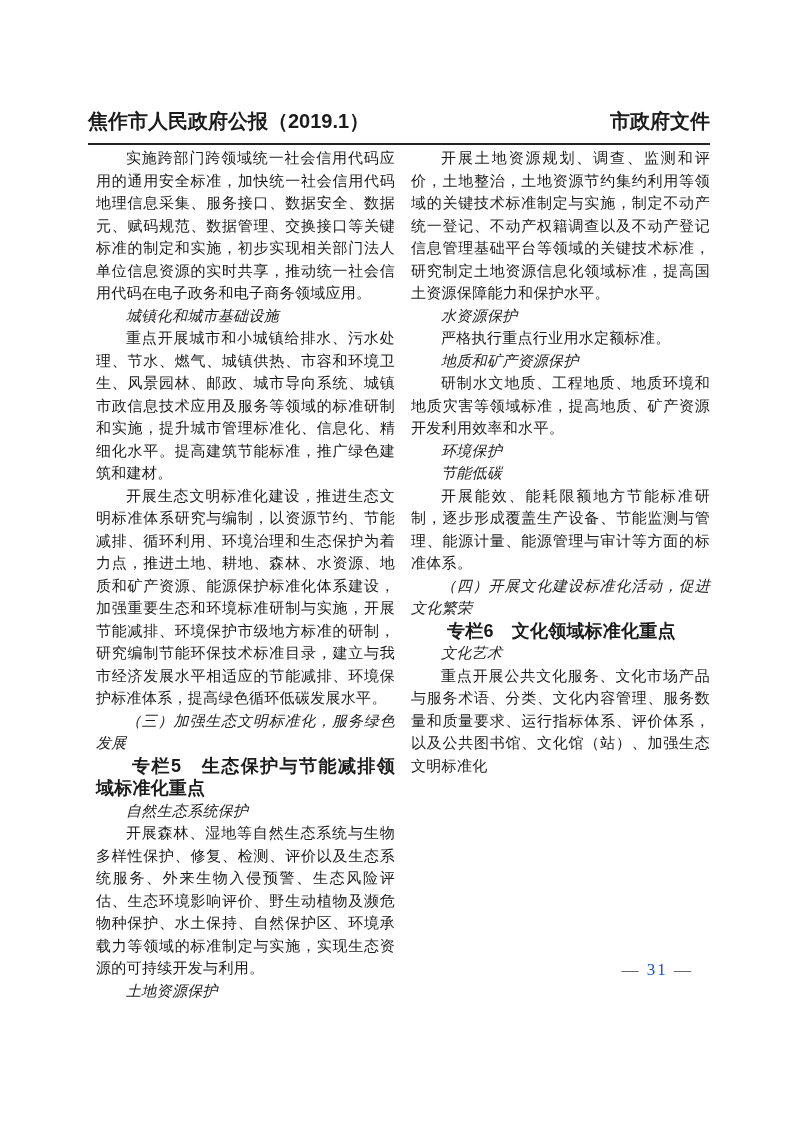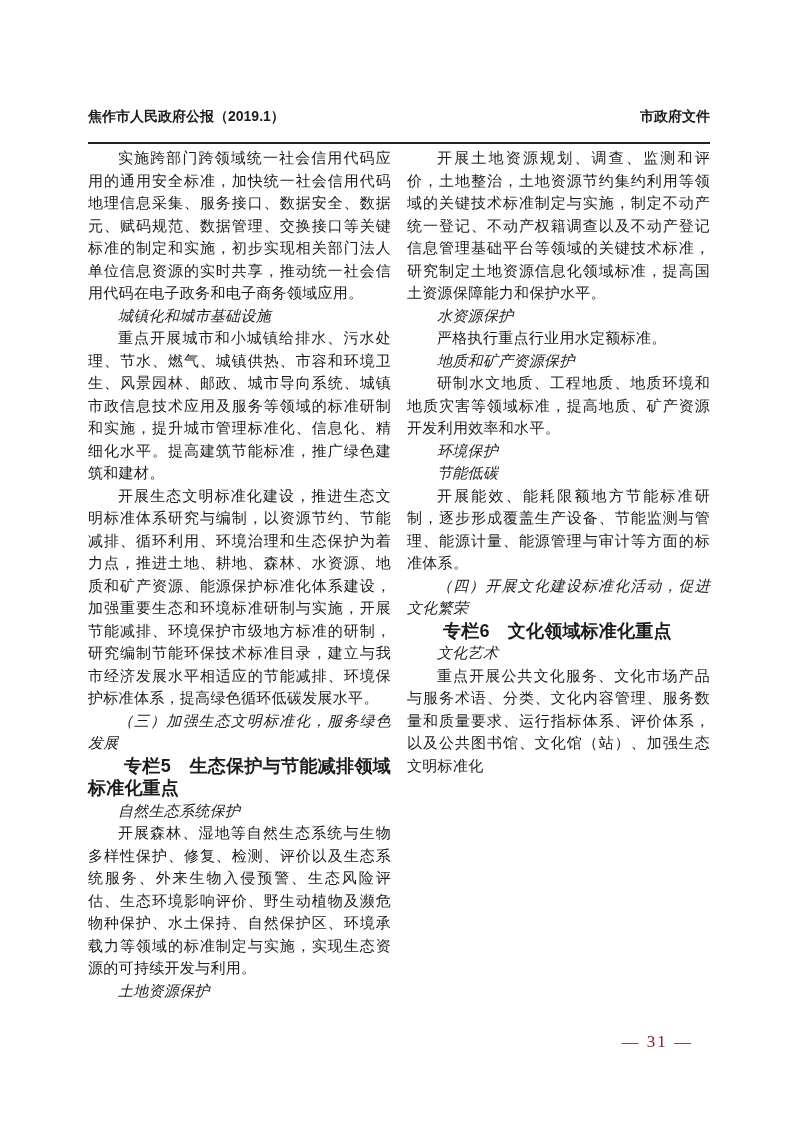--- a/index.html
+++ b/index.html
@@ -17,28 +17,28 @@
   .header {
     position: absolute;
     top: 108px;
     left: 88px;
     right: 83px;
     display: flex;
     justify-content: space-between;
     align-items: flex-end;
     font-family: "Liberation Sans", "DejaVu Sans", sans-serif;
     font-weight: bold;
-    font-size: 14px;
-    padding-bottom: 16px;
+    font-size: 20px;
+    padding-bottom: 8px;
     border-bottom: 2.5px solid #222;
   }
   .columns {
     position: absolute;
     top: 147px;
-    left: 88px;
+    left: 96px;
     right: 83px;
     display: flex;
     gap: 16px;
   }
   .col { flex: 1 1 0; min-width: 0; }
   .block {
     font-size: 15px;
     line-height: 22.5px;
     text-align: justify;
     text-indent: 2em;
@@ -54,25 +54,25 @@
     font-weight: 500;
   }
   .block.column-heading {
     font-family: "Liberation Sans", "DejaVu Sans", sans-serif;
     font-weight: bold;
     font-size: 18px;
     letter-spacing: 0.2px;
   }
   .footer {
     position: absolute;
-    top: 1032px;
+    top: 960px;
     right: 100px;
     font-size: 17px;
     letter-spacing: 2px;
-    color: #7f1d1d;
+    color: #1d4ed8;
   }
 </style>
 </head>
 <body>
 
 <div class="page">
 
   <div class="header">
     <span>焦作市人民政府公报（2019.1）</span>
     <span>市政府文件</span>

